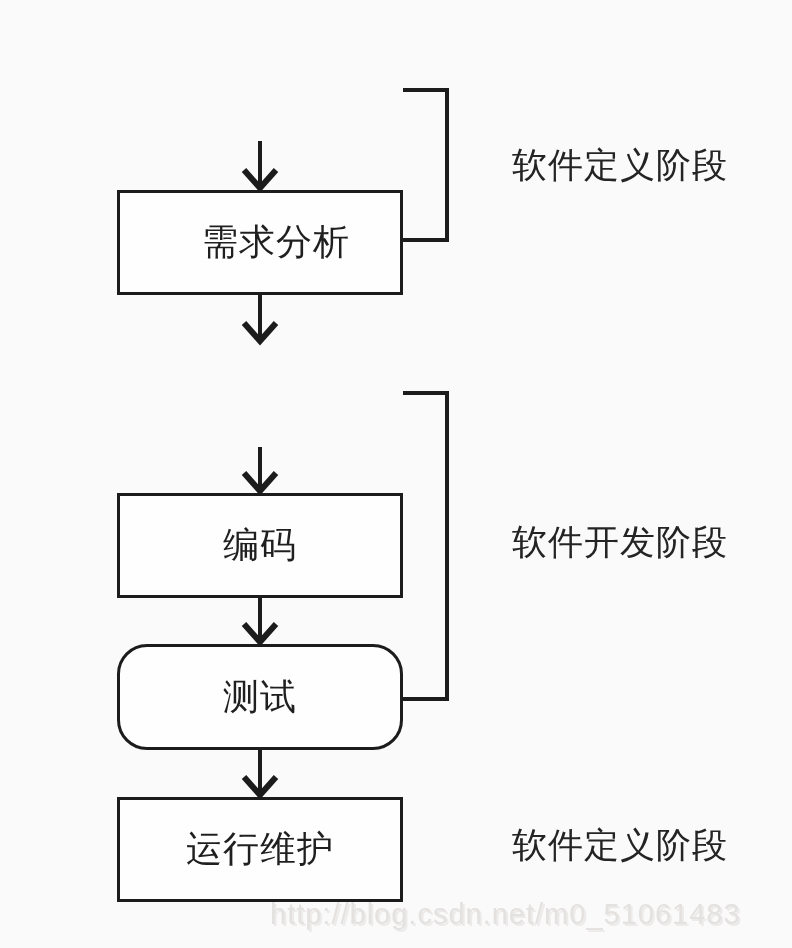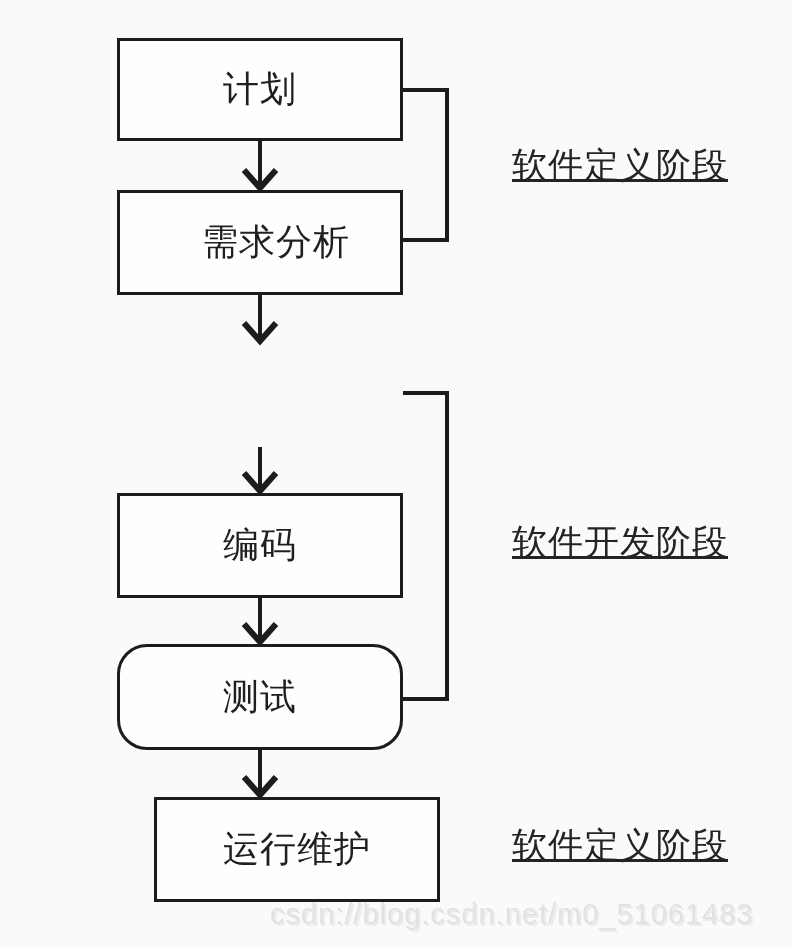--- a/index.html
+++ b/index.html
@@ -34,29 +34,28 @@
     justify-content: center;
     font-size: 36px;
     color: #1f1f1f;
     letter-spacing: 1px;
   }
   .box-1 { top: 38px;  height: 103px; }
   .box-2 { top: 190px; height: 105px; padding-left: 32px; }
   .box-3 { top: 343px; height: 104px; }
   .box-4 { top: 493px; height: 105px; font-family: Liberation Serif, serif; }
   .box-5 { top: 644px; height: 106px; border-radius: 30px; }
-  .box-6 { top: 797px; height: 105px; margin-left: 37px; }
+  .box-6 { top: 797px; height: 105px; }
   .phase-label {
     position: absolute;
     left: 512px;
     font-size: 35px;
     color: #242424;
     letter-spacing: 1px;
     white-space: nowrap;
-    text-decoration: underline;
   }
   .phase-1 { top: 142px; }
   .phase-2 { top: 519px; }
   .phase-3 { top: 822px; }
   .watermark {
     position: absolute;
     left: 270px;
     top: 898px;
     font-size: 29px;
     color: #e4e2e0;
@@ -95,25 +94,24 @@
     <g stroke="#1c1c1c" fill="none">
       <line x1="260" y1="750" x2="260" y2="793" stroke-width="4"></line>
       <polyline points="244,777 260,795 276,777" stroke-width="6"></polyline>
     </g>
 
     <path d="M 403 90 H 447 V 240 H 403" stroke="#1c1c1c" stroke-width="4" fill="none"></path>
 
     <path d="M 403 393 H 447 V 699 H 403" stroke="#1c1c1c" stroke-width="4" fill="none"></path>
   </svg>
 
-  <div class="flow-box box-1">计划</div>
   <div class="flow-box box-2">需求分析</div>
   <div class="flow-box box-4">编码</div>
   <div class="flow-box box-5">测试</div>
   <div class="flow-box box-6">运行维护</div>
 
   <div class="phase-label phase-1">软件定义阶段</div>
   <div class="phase-label phase-2">软件开发阶段</div>
   <div class="phase-label phase-3">软件定义阶段</div>
 
-  <div class="watermark">csdn://blog.csdn.net/m0_51061483</div>
+  <div class="watermark">http://blog.csdn.net/m0_51061483</div>
 
 </div>
 
 </body></html>

